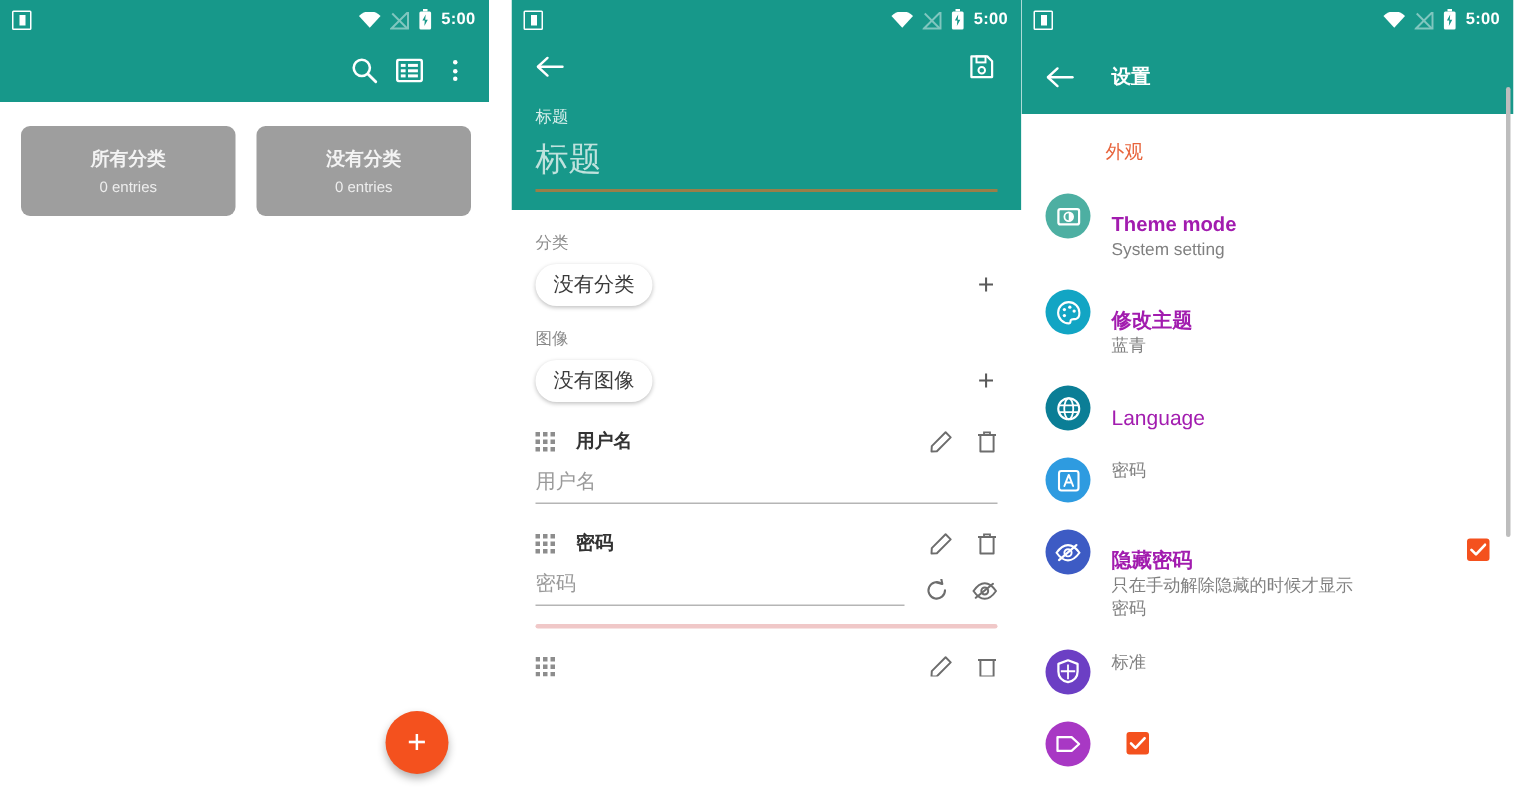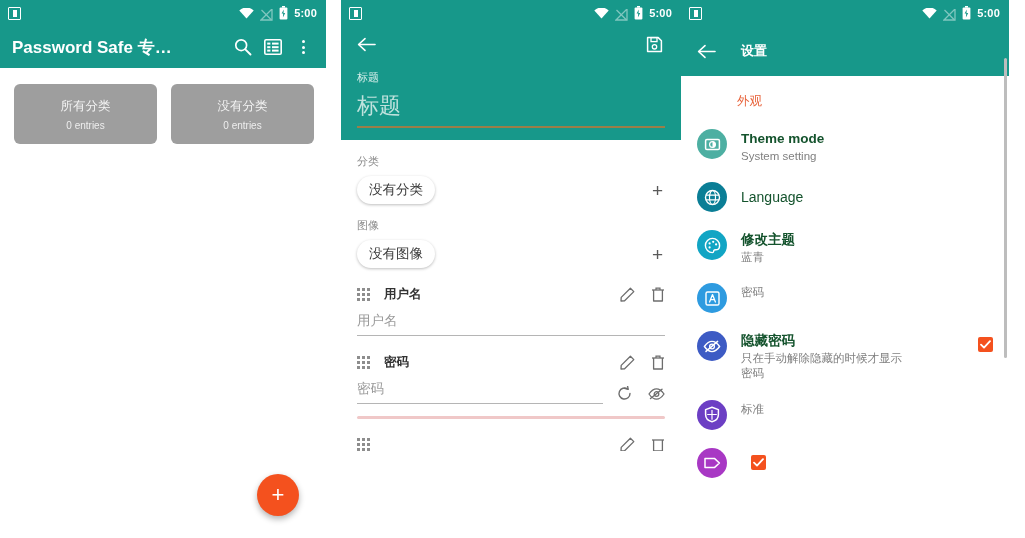--- a/index.html
+++ b/index.html
@@ -54,21 +54,21 @@
   .ovf { display: flex; flex-direction: column; gap: 2.5px; align-items: center; }
   .ovf i { width: 3px; height: 3px; border-radius: 50%; background: #fff; display: block; }
 
   
   .cat-wrap { display: flex; gap: 14px; padding: 16px 12px 0 14px; }
   .cat-card {
     flex: 1 1 0; height: 60px; background: #9E9E9E; border-radius: 6px;
     display: flex; flex-direction: column; align-items: center; justify-content: center;
     color: #fff; gap: 5px;
   }
-  .cat-title { font-size: 12.5px; color: #f3f3f3; }
+  .cat-title { font-size: 12.5px; color: #f3f3f3; font-weight: bold; }
   .cat-sub { font-size: 10px; color: #eeeeee; text-align: center; }
   .fab {
     position: absolute; right: 27px; bottom: 22px;
     width: 42px; height: 42px; border-radius: 50%;
     background: #F4511E; color: #fff;
     display: flex; align-items: center; justify-content: center;
     font-size: 22px; line-height: 1; font-weight: 300;
     box-shadow: 0 3px 6px rgba(0,0,0,.30);
   }
 
@@ -109,21 +109,21 @@
   .sec-head {
     font-size: 12.5px; color: #E8643C; font-weight: normal;
     padding: 17px 0 10px 56px;
   }
   .set-item { display: flex; align-items: flex-start; padding: 9px 12px 9px 16px; }
   .set-ic {
     width: 30px; height: 30px; border-radius: 50%; flex: none;
     display: flex; align-items: center; justify-content: center; margin-right: 14px;
   }
   .set-txt { flex: 1 1 auto; padding-top: 1px; }
-  .set-title { font-size: 13.5px; color: #14532d; font-weight: bold; line-height: 1.3; }
+  .set-title { font-size: 13.5px; color: #a21caf; font-weight: bold; line-height: 1.3; margin-top: 11px; }
   .set-title.plain { font-weight: normal; font-size: 14px; }
   .set-sub { font-size: 11.5px; color: #808080; line-height: 1.35; margin-top: 1px; }
   .cbx {
     width: 15px; height: 15px; background: #F4511E; border-radius: 2px; flex: none;
     margin: 6px 4px 0 10px; display: flex; align-items: center; justify-content: center;
   }
   .scrollbar {
     position: absolute; right: 2px; top: 58px; width: 3px; height: 300px;
     background: #bdbdbd; border-radius: 2px;
   }
@@ -160,21 +160,20 @@
               <rect x="3" y="0" width="3" height="1.6" fill="#fff"></rect>
               <rect x="0.6" y="1.6" width="7.8" height="12" rx="1" fill="#fff"></rect>
               <path d="M4.8 3.6 L2.6 7.6 L4.2 7.6 L3.9 11.4 L6.2 7.1 L4.5 7.1 Z" fill="#17988A"></path>
             </svg>
         </span>
         <span class="sb-clock">5:00</span>
       </div>
     </div>
 
     <div class="appbar">
-      <span class="app-title">Password Safe 专…</span>
       <span class="appbar-spacer"></span>
       <span class="ab-icon">
         <svg width="18" height="18" viewBox="0 0 18 18">
             <circle cx="7.2" cy="7.2" r="5.4" fill="none" stroke="#fff" stroke-width="1.7"></circle>
             <path d="M11.3 11.3 L16.5 16.5" stroke="#fff" stroke-width="1.9" stroke-linecap="round"></path>
           </svg>
       </span>
       <span class="ab-icon">
         <svg width="18" height="16" viewBox="0 0 18 16">
             <rect x="0.8" y="0.8" width="16.4" height="14.4" rx="1.3" fill="none" stroke="#fff" stroke-width="1.6"></rect>
@@ -450,49 +449,49 @@
             <path d="M8.5 5.6 A2.9 2.9 0 0 1 8.5 11.4 Z" fill="#fff"></path>
             <circle cx="8.5" cy="8.5" r="2.9" fill="none" stroke="#fff" stroke-width="1.2"></circle>
           </svg>
       </span>
       <span class="set-txt">
         <span class="set-title" style="display:block">Theme mode</span>
         <span class="set-sub" style="display:block">System setting</span>
       </span>
     </div>
 
-    <div class="set-item" style="align-items:center">
-      <span class="set-ic" style="background:#0B7E96">
-        <svg width="17" height="17" viewBox="0 0 17 17">
-            <circle cx="8.5" cy="8.5" r="7" fill="none" stroke="#fff" stroke-width="1.4"></circle>
-            <ellipse cx="8.5" cy="8.5" rx="3" ry="7" fill="none" stroke="#fff" stroke-width="1.2"></ellipse>
-            <path d="M1.8 6.2 H15.2 M1.8 10.8 H15.2" stroke="#fff" stroke-width="1.2"></path>
-          </svg>
-      </span>
-      <span class="set-txt">
-        <span class="set-title plain" style="display:block">Language</span>
-      </span>
-    </div>
-
     <div class="set-item">
       <span class="set-ic" style="background:#12A5C4">
         <svg width="17" height="17" viewBox="0 0 17 17">
             <path d="M8.5 1.4 A7.1 7.1 0 1 0 8.5 15.6 C10 15.6 9.4 14.3 9.9 13.4 C10.4 12.5 12 12.9 13.3 12.6 C15 12.2 15.6 10.4 15.6 8.5 A7.1 7.1 0 0 0 8.5 1.4 Z" fill="none" stroke="#fff" stroke-width="1.4"></path>
             <circle cx="5.6" cy="6.4" r="1.1" fill="#fff"></circle>
             <circle cx="9.2" cy="4.8" r="1.1" fill="#fff"></circle>
             <circle cx="12.1" cy="7.4" r="1.1" fill="#fff"></circle>
             <circle cx="5.6" cy="10.4" r="1.1" fill="#fff"></circle>
           </svg>
       </span>
       <span class="set-txt">
         <span class="set-title" style="display:block">修改主题</span>
         <span class="set-sub" style="display:block">蓝青</span>
       </span>
     </div>
 
+    <div class="set-item" style="align-items:center">
+      <span class="set-ic" style="background:#0B7E96">
+        <svg width="17" height="17" viewBox="0 0 17 17">
+            <circle cx="8.5" cy="8.5" r="7" fill="none" stroke="#fff" stroke-width="1.4"></circle>
+            <ellipse cx="8.5" cy="8.5" rx="3" ry="7" fill="none" stroke="#fff" stroke-width="1.2"></ellipse>
+            <path d="M1.8 6.2 H15.2 M1.8 10.8 H15.2" stroke="#fff" stroke-width="1.2"></path>
+          </svg>
+      </span>
+      <span class="set-txt">
+        <span class="set-title plain" style="display:block">Language</span>
+      </span>
+    </div>
+
     <div class="set-item">
       <span class="set-ic" style="background:#2E9BE0">
         <svg width="17" height="17" viewBox="0 0 17 17">
             <rect x="2" y="2" width="13" height="13" rx="1.6" fill="none" stroke="#fff" stroke-width="1.4"></rect>
             <path d="M5.6 12 L8.5 4.6 L11.4 12 M6.7 9.6 H10.3" fill="none" stroke="#fff" stroke-width="1.3" stroke-linecap="round" stroke-linejoin="round"></path>
           </svg>
       </span>
       <span class="set-txt">
         <span class="set-sub" style="display:block">密码</span>
       </span>

